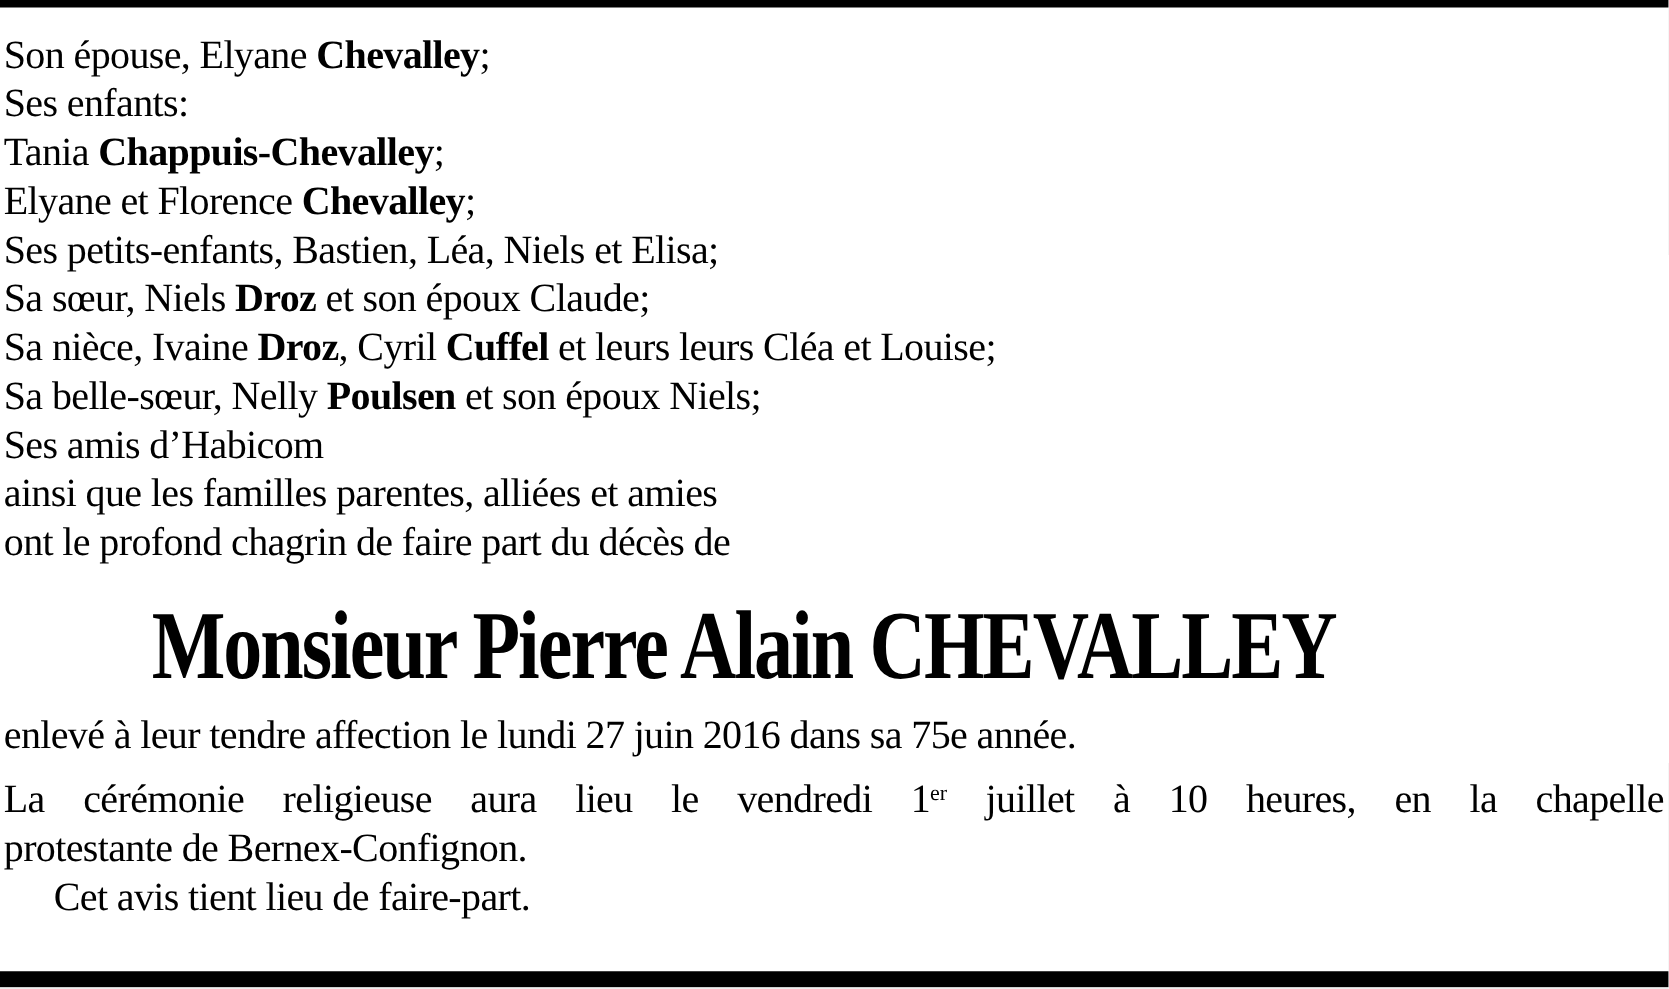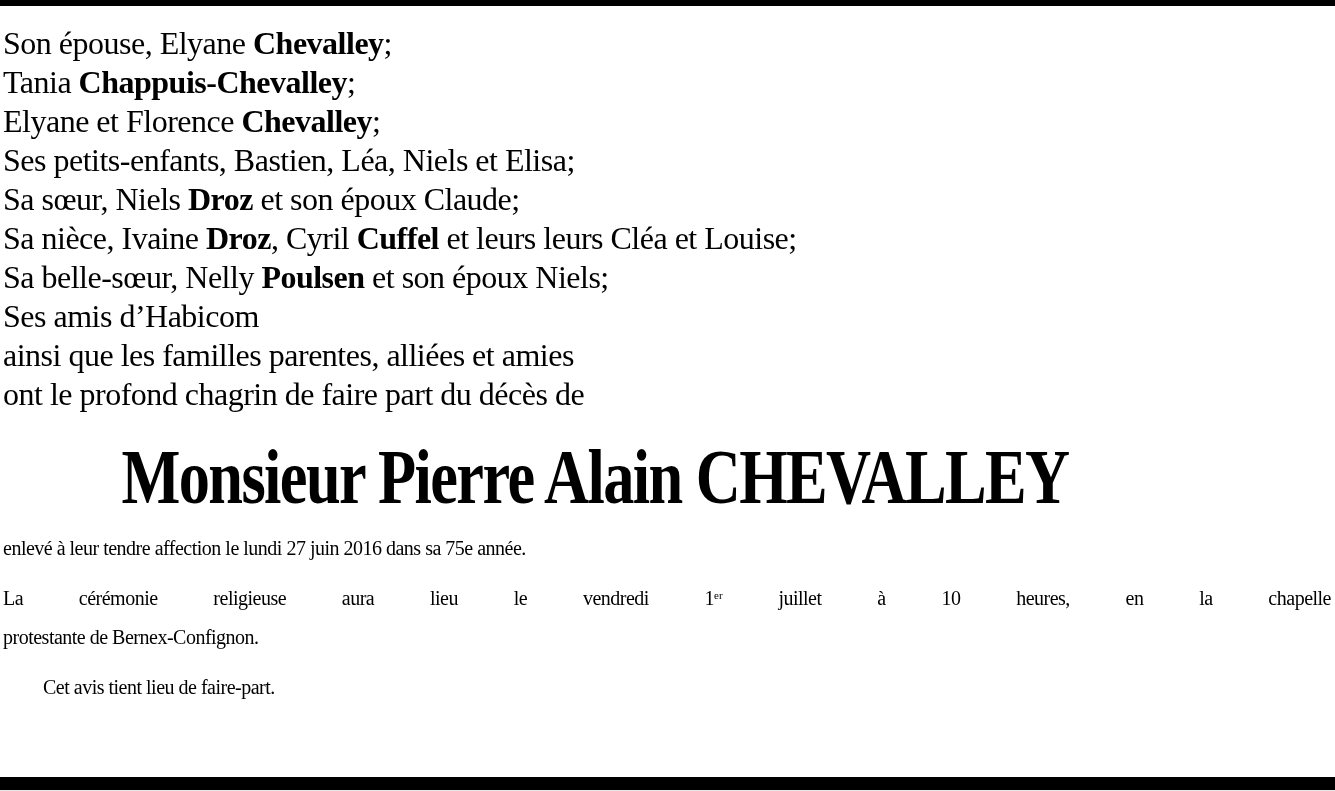--- a/index.html
+++ b/index.html
@@ -42,47 +42,48 @@
     white-space:nowrap;
   }
   .title .tinner{
     display:inline-block;
     transform:scaleX(0.8);
     transform-origin:50% 50%;
     letter-spacing:-2px;
   }
   .para{
     margin:0;
-    font-size:20px;
+    font-size:32px;
     line-height:39px;
     letter-spacing:-0.5px;
   }
   .p-death{margin-top:13px;}
   .p-ceremony{margin-top:8px;}
-  .p-closing{margin-top:11px;padding-left:40px;}
+  .p-closing{margin-top:0;padding-left:40px;}
   .cline{display:block;}
   .cline.just{
     text-align:justify;
     text-align-last:justify;
   }
   .sup{
     font-size:0.55em;
     vertical-align:0.55em;
     letter-spacing:0;
   }
 </style>
 </head>
 <body>
 
 <div class="page">
   <div class="rule top"></div>
 
   <div class="content">
     <div id="family-lines">
         <span class="fline cline"><span>Son épouse, Elyane </span><span class="seg-b">Chevalley</span><span>;</span></span>
+        <span class="fline cline"><span>Ses enfants:</span></span>
         <span class="fline cline"><span>Tania </span><span class="seg-b">Chappuis-Chevalley</span><span>;</span></span>
         <span class="fline cline"><span>Elyane et Florence </span><span class="seg-b">Chevalley</span><span>;</span></span>
         <span class="fline cline"><span>Ses petits-enfants, Bastien, Léa, Niels et Elisa;</span></span>
         <span class="fline cline"><span>Sa sœur, Niels </span><span class="seg-b">Droz</span><span> et son époux Claude;</span></span>
         <span class="fline cline"><span>Sa nièce, Ivaine </span><span class="seg-b">Droz</span><span>, Cyril </span><span class="seg-b">Cuffel</span><span> et leurs leurs Cléa et Louise;</span></span>
         <span class="fline cline"><span>Sa belle-sœur, Nelly </span><span class="seg-b">Poulsen</span><span> et son époux Niels;</span></span>
         <span class="fline cline"><span>Ses amis d’Habicom</span></span>
         <span class="fline cline"><span>ainsi que les familles parentes, alliées et amies</span></span>
         <span class="fline cline"><span>ont le profond chagrin de faire part du décès de</span></span>
       </div>

